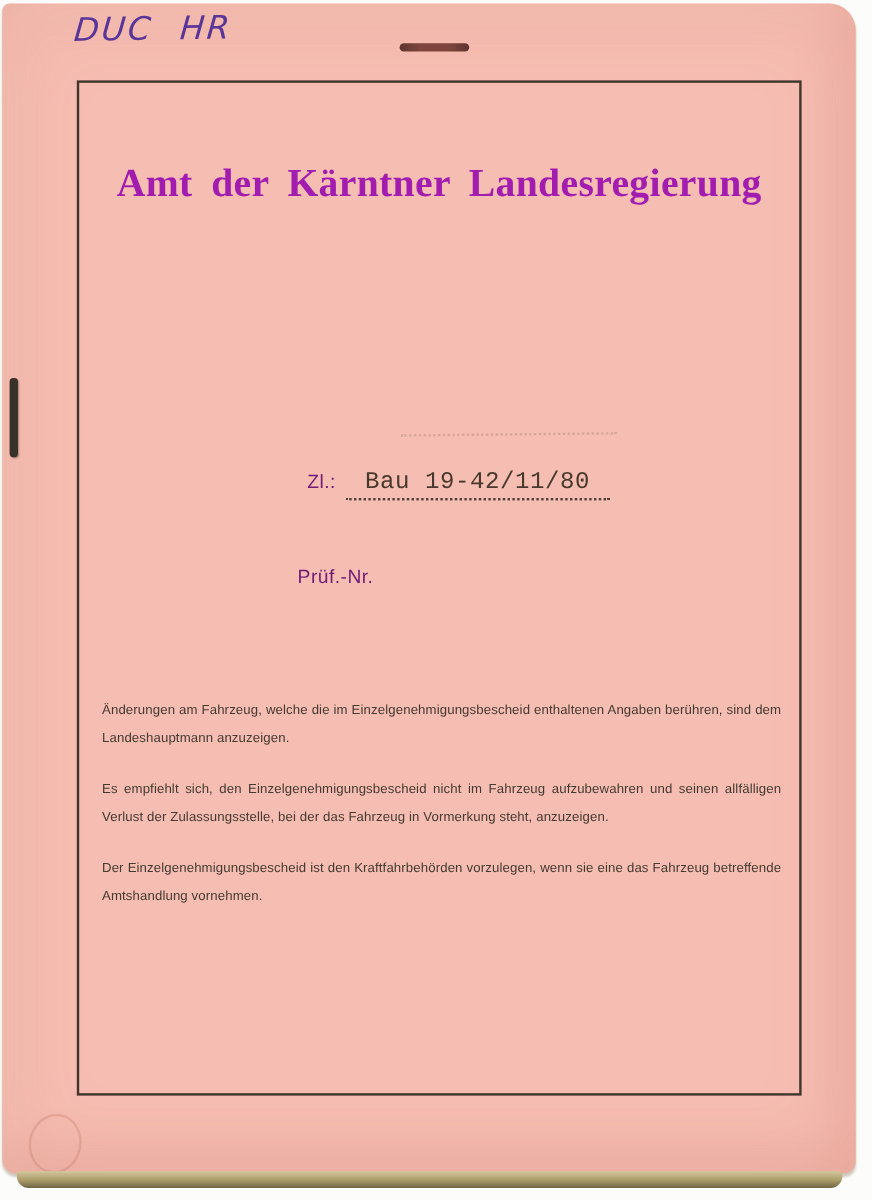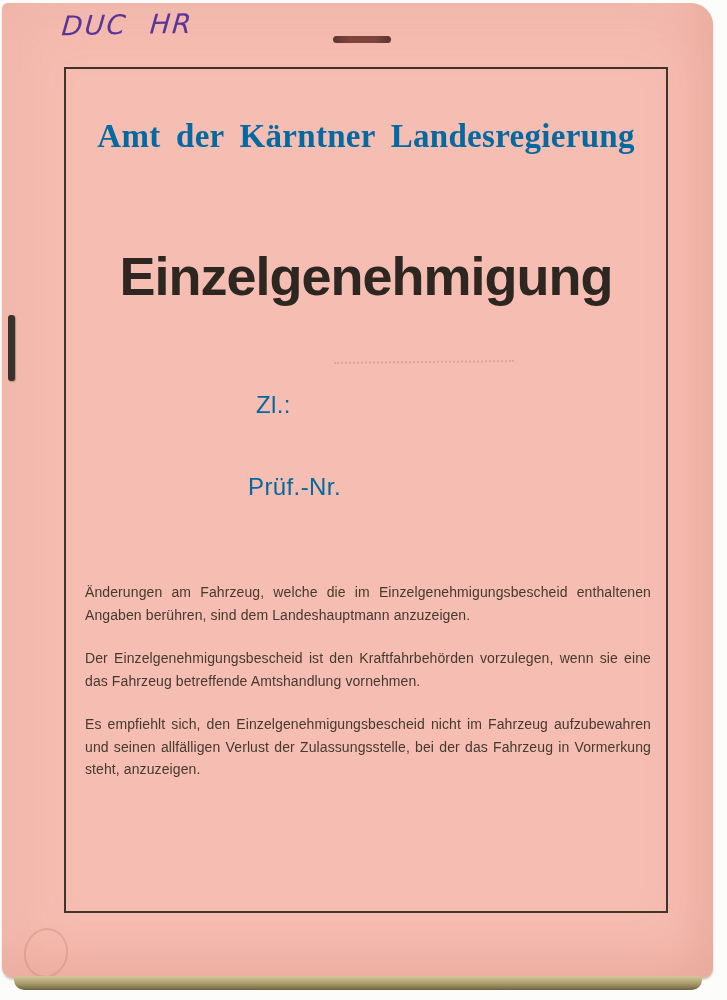--- a/index.html
+++ b/index.html
@@ -19,75 +19,75 @@
   .handwritten{position:absolute;left:60px;top:6px;color:#5a3598;
                font-family:"DejaVu Sans",sans-serif;font-style:italic;font-weight:500;
                font-size:27px;letter-spacing:2px;word-spacing:12px;
                transform:skewX(-6deg) rotate(-1deg);}
   .staple-top{position:absolute;left:331px;top:33px;width:58px;height:7px;border-radius:4px;
               background:linear-gradient(90deg,#5e3430,#7d453c 28%,#7d453c 72%,#5e3430);}
   .staple-left{position:absolute;left:6px;top:312px;width:7px;height:66px;border-radius:3px;
                background:#39322a;box-shadow:1px 1px 1px rgba(0,0,0,.25);}
   .frame{position:absolute;left:62px;top:64px;width:600px;height:842px;
          border:2px solid #3f352a;}
-  .agency{position:absolute;left:0;right:0;top:49px;text-align:center;margin:0;
+  .agency{position:absolute;left:0;right:0;top:66px;text-align:center;margin:0;
           font-family:"Liberation Serif",serif;font-weight:700;font-size:33px;
-          word-spacing:7px;letter-spacing:.3px;color:#0369a1;}
+          word-spacing:7px;letter-spacing:.3px;color:#a21caf;}
   .doc-title{position:absolute;left:0;right:0;top:176px;text-align:center;margin:0;
              font-family:"Liberation Sans",sans-serif;font-weight:700;font-size:54px;
              letter-spacing:-1px;color:#2e2620;}
   
   .smudge{position:absolute;left:268px;top:292px;width:180px;height:4px;opacity:.35;
           border-top:2px dotted rgba(90,70,60,.55);transform:rotate(-.6deg);}
   .field-row{position:absolute;display:flex;align-items:baseline;}
   .field-zl{left:190px;top:322px;}
   .field-pruef{left:182px;top:404px;}
-  .field-label{font-size:24px;color:#0369a1;letter-spacing:.4px;}
+  .field-label{font-size:16px;color:#701a75;letter-spacing:.4px;}
   .field-value{display:inline-block;text-align:center;border-bottom:2px dotted #4c4034;
                font-family:"Liberation Mono",monospace;font-size:20px;color:#47392c;
                padding:0 4px 1px 4px;letter-spacing:.5px;}
   .field-zl .field-value{width:212px;margin-left:8px;}
   .field-pruef .field-value{width:158px;margin-left:18px;}
   .paragraphs{position:absolute;left:19px;top:512px;width:566px;}
-  .paragraphs p{margin:0 0 21px 0;font-size:14px;line-height:22.5px;text-align:justify;
+  .paragraphs p{margin:0 0 21px 0;font-size:11px;line-height:22.5px;text-align:justify;
                 color:#443a30;letter-spacing:.1px;}
   .ring-smudge{position:absolute;left:22px;top:925px;width:40px;height:46px;
                border:2px solid rgba(185,115,95,.28);border-radius:50%;transform:rotate(12deg);}
 </style>
 </head>
 <body>
 
 <div class="scene">
   <div class="paper">
 
     <div class="handwritten">DUC HR</div>
 
     <div class="staple-top"></div>
     <div class="staple-left"></div>
 
     <div class="frame">
 
       <h1 class="agency">Amt der Kärntner Landesregierung</h1>
 
-      <h2 class="doc-title">Einzelgenehmigung</h2>
 
       <div class="smudge"></div>
 
       <div class="field-row field-zl">
         <span class="field-label">Zl.:</span>
+        <span class="field-value">Bau 19-42/11/80</span>
       </div>
 
       <div class="field-row field-pruef">
         <span class="field-label">Prüf.-Nr.</span>
       </div>
 
       <div class="paragraphs">
         <p>Änderungen am Fahrzeug, welche die im Einzelgenehmigungsbescheid enthaltenen Angaben berühren, sind dem Landeshauptmann anzuzeigen.</p>
+        <p>Es empfiehlt sich, den Einzelgenehmigungsbescheid nicht im Fahrzeug aufzubewahren und seinen allfälligen Verlust der Zulassungsstelle, bei der das Fahrzeug in Vormerkung steht, anzuzeigen.</p>
         <p>Der Einzelgenehmigungsbescheid ist den Kraftfahrbehörden vorzulegen, wenn sie eine das Fahrzeug betreffende Amtshandlung vornehmen.</p>
-        <p>Es empfiehlt sich, den Einzelgenehmigungsbescheid nicht im Fahrzeug aufzubewahren und seinen allfälligen Verlust der Zulassungsstelle, bei der das Fahrzeug in Vormerkung steht, anzuzeigen.</p>
       </div>
 
     </div>
 
     <div class="ring-smudge"></div>
   </div>
 
   <div class="pages-edge"></div>
 </div>
 

